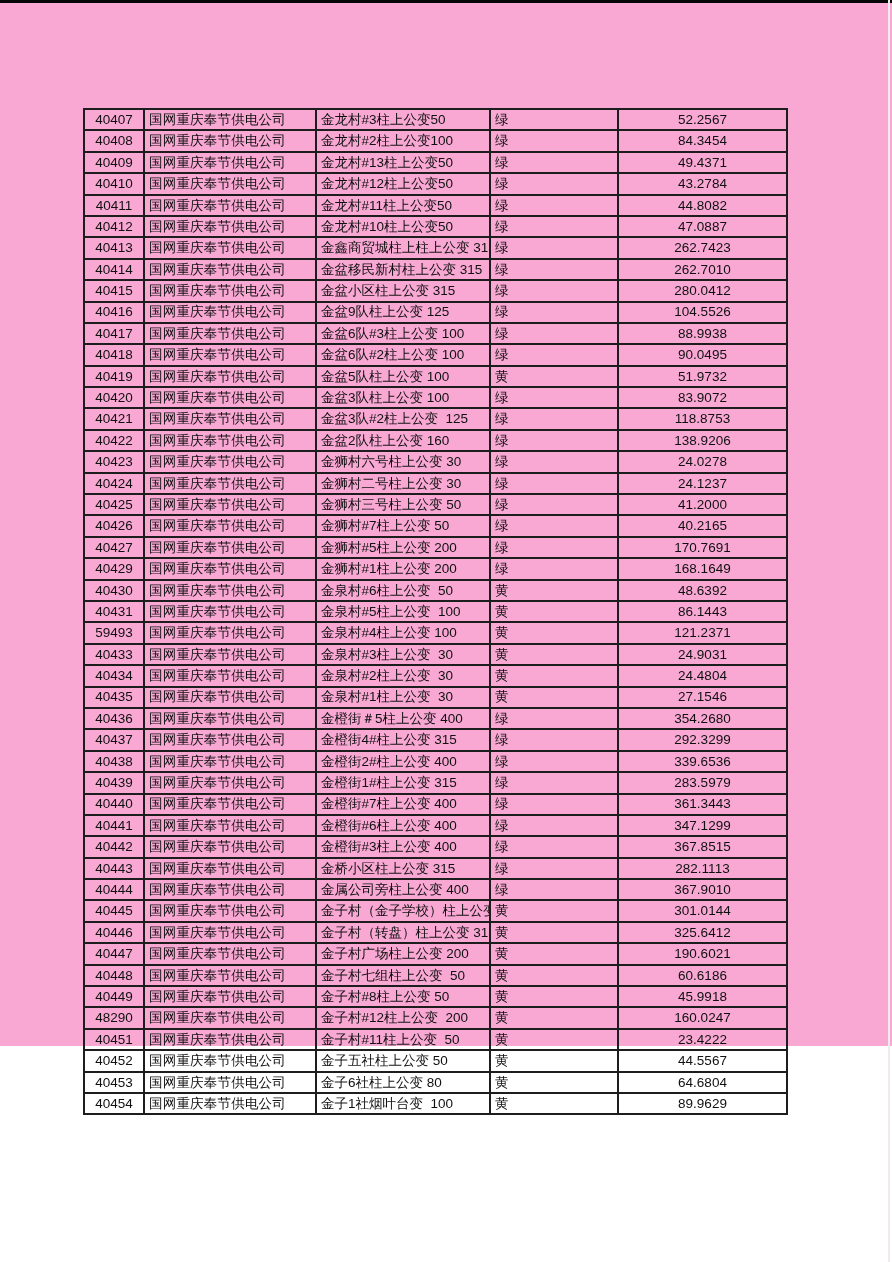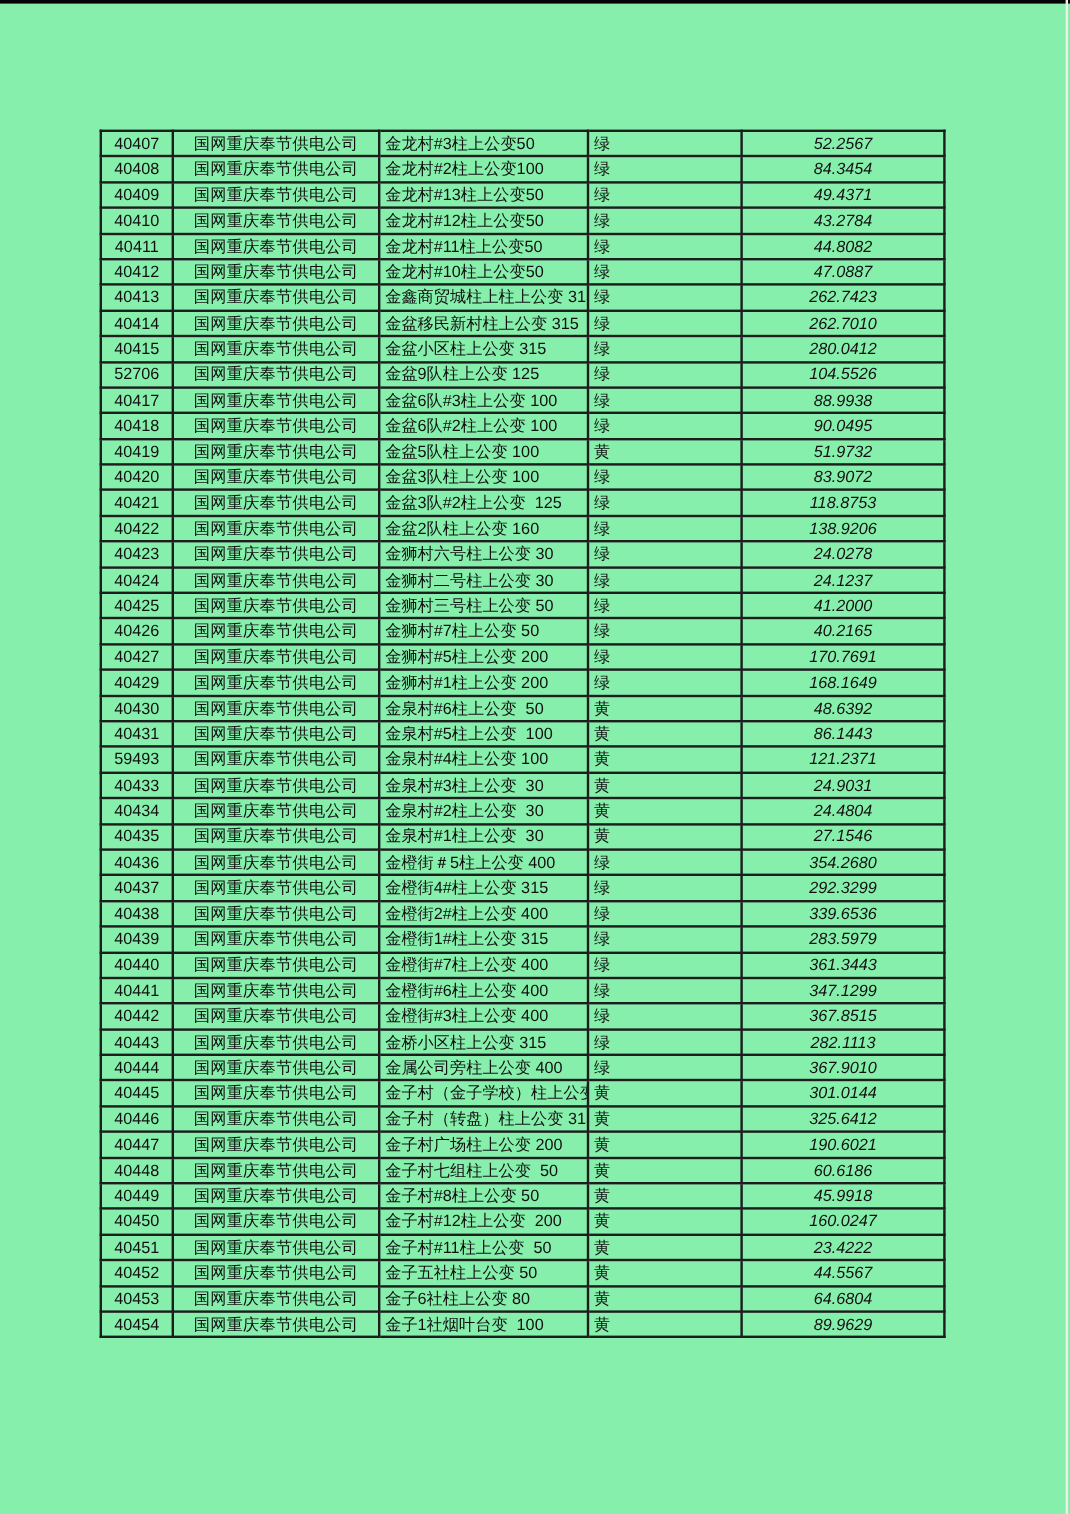--- a/index.html
+++ b/index.html
@@ -7,22 +7,22 @@
     padding: 0;
     background: #ffffff;
     width: 892px;
     height: 1262px;
     overflow: hidden;
     font-family: "Liberation Sans", "DejaVu Sans", sans-serif;
   }
   .page {
     position: relative;
     width: 892px;
-    height: 1262px;
-    background: #86efac;
+    height: 1046px;
+    background: #f9a8d4;
   }
   .top-line {
     position: absolute;
     top: 0;
     left: 0;
     width: 892px;
     height: 3px;
     background: #060606;
   }
   .right-edge {
@@ -46,24 +46,24 @@
     height: 19.4px;
     padding: 0 4px;
     font-size: 13.5px;
     line-height: 1;
     color: #101010;
     white-space: pre;
     overflow: hidden;
     vertical-align: middle;
   }
   td.c-id      { text-align: center; padding: 0; }
-  td.c-company { text-align: center; letter-spacing: 0.2px; }
+  td.c-company { text-align: left; letter-spacing: 0.2px; }
   td.c-device  { text-align: left; margin-top: 32px; }
   td.c-status  { text-align: left; padding-left: 5px; }
-  td.c-value   { text-align: center; font-variant-numeric: tabular-nums; font-style: italic; }
+  td.c-value   { text-align: center; font-variant-numeric: tabular-nums; }
   col.w-id      { width: 60px; }
   col.w-company { width: 172px; }
   col.w-device  { width: 174px; }
   col.w-status  { width: 128px; }
   col.w-value   { width: 169px; }
 </style>
 </head>
 <body>
 
 <div class="page">
@@ -136,21 +136,21 @@
           <td class="c-value">262.7010</td>
         </tr>
         <tr>
           <td class="c-id">40415</td>
           <td class="c-company">国网重庆奉节供电公司</td>
           <td class="c-device">金盆小区柱上公变 315</td>
           <td class="c-status">绿</td>
           <td class="c-value">280.0412</td>
         </tr>
         <tr>
-          <td class="c-id">52706</td>
+          <td class="c-id">40416</td>
           <td class="c-company">国网重庆奉节供电公司</td>
           <td class="c-device">金盆9队柱上公变 125</td>
           <td class="c-status">绿</td>
           <td class="c-value">104.5526</td>
         </tr>
         <tr>
           <td class="c-id">40417</td>
           <td class="c-company">国网重庆奉节供电公司</td>
           <td class="c-device">金盆6队#3柱上公变 100</td>
           <td class="c-status">绿</td>
@@ -367,21 +367,21 @@
           <td class="c-value">60.6186</td>
         </tr>
         <tr>
           <td class="c-id">40449</td>
           <td class="c-company">国网重庆奉节供电公司</td>
           <td class="c-device">金子村#8柱上公变 50</td>
           <td class="c-status">黄</td>
           <td class="c-value">45.9918</td>
         </tr>
         <tr>
-          <td class="c-id">40450</td>
+          <td class="c-id">48290</td>
           <td class="c-company">国网重庆奉节供电公司</td>
           <td class="c-device">金子村#12柱上公变  200</td>
           <td class="c-status">黄</td>
           <td class="c-value">160.0247</td>
         </tr>
         <tr>
           <td class="c-id">40451</td>
           <td class="c-company">国网重庆奉节供电公司</td>
           <td class="c-device">金子村#11柱上公变  50</td>
           <td class="c-status">黄</td>

